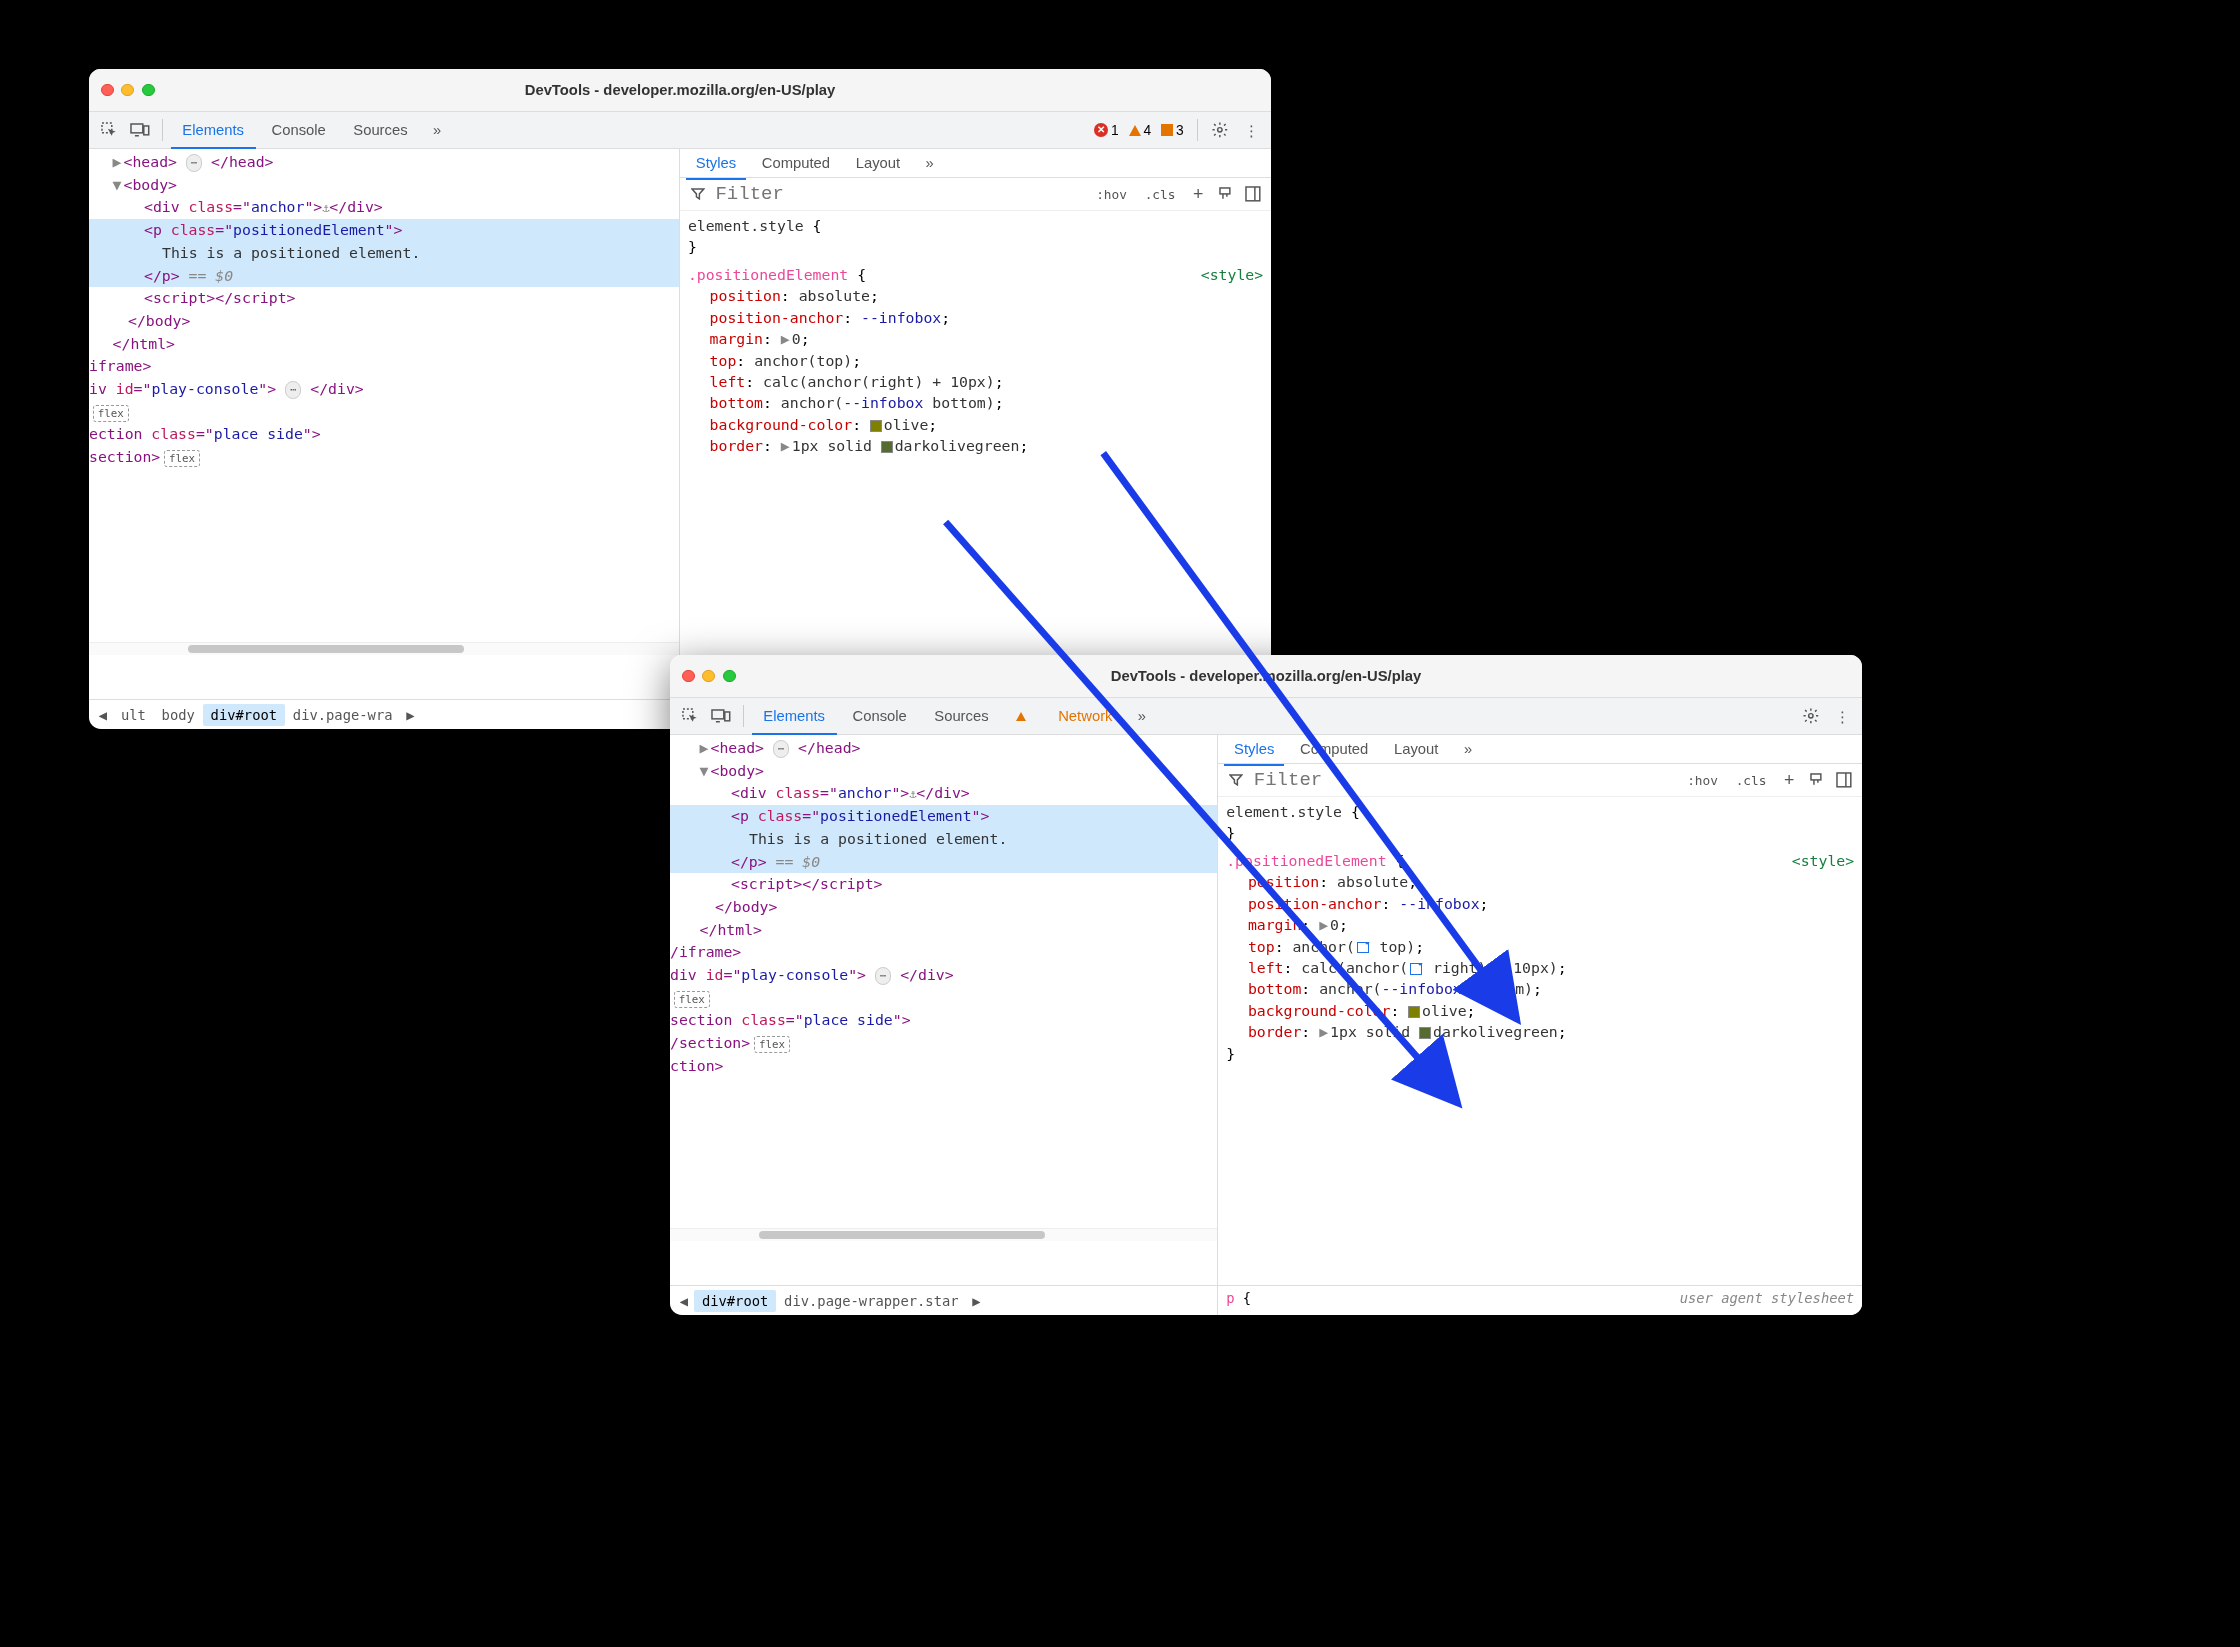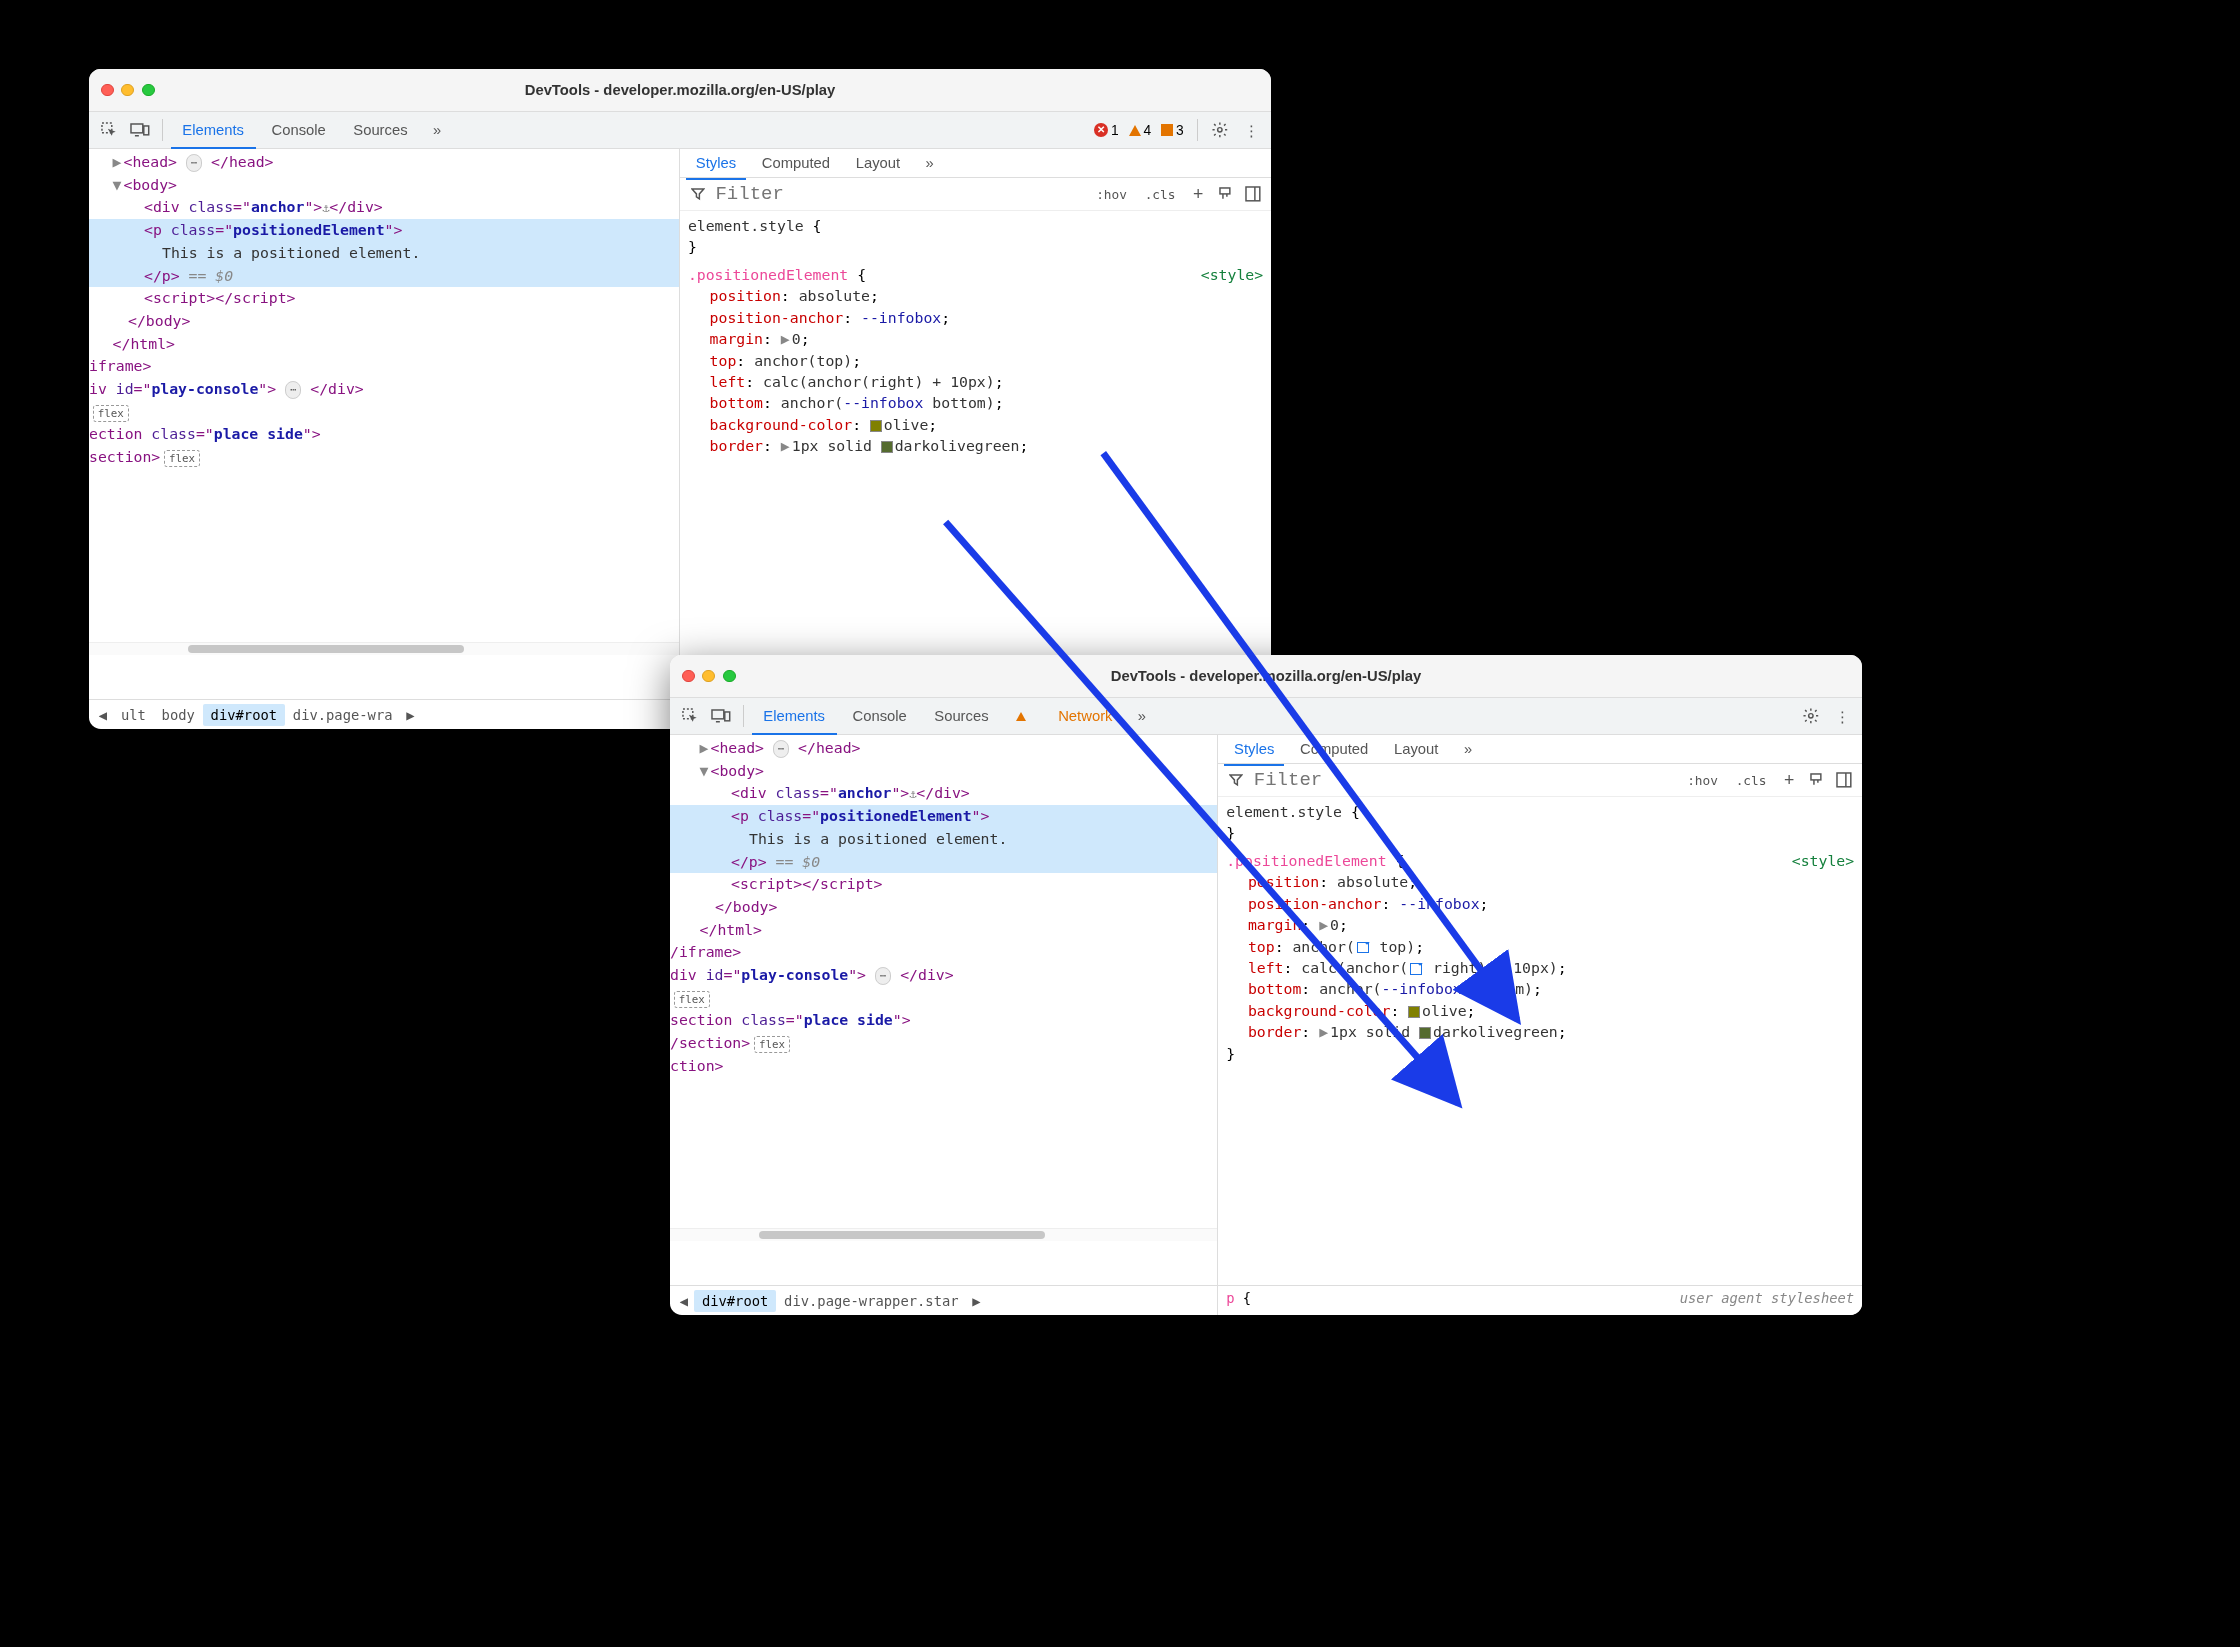--- a/index.html
+++ b/index.html
@@ -92,22 +92,22 @@
     overflow: hidden;
     font-family: Menlo, Monaco, monospace;
     font-size: 14.8px;
     line-height: 1.4;
     padding: 2px 0;
     white-space: nowrap;
   }
   .dom .row { padding: 1px 0 1px 7.9px; }
   .dom .sel { background: #cfe8fc; }
   .t-tag { color: #881280; }
-  .t-attr { color: #4c1d95; margin-top: 40px; }
-  .t-val { color: #1a1aa6; font-weight: bold; }
+  .t-attr { color: #be185d; margin-top: 40px; }
+  .t-val { color: #1a1aa6; }
   .t-text { color: #333; }
   .t-dim { color: #888; font-style: italic; }
   .expander { color: #888; margin-right: 2px; cursor: pointer; }
   .ellipsis-badge { display:inline-block; background:#eee; border:1px solid #ccc; border-radius:7.9px; padding:0 3.9px; font-size:10.8px; color:#555; vertical-align:middle; }
   .flex-badge { display:inline-block; border:1px dashed #999; border-radius:3px; padding:0 3.9px; font-size:10.8px; color:#555; margin-left:3.9px; }
   .anchor-icon { color:#777; font-size:11.8px; }
   .scrollbar-h {
     height: 13.8px;
     background: #fafafa;
     position: relative;

